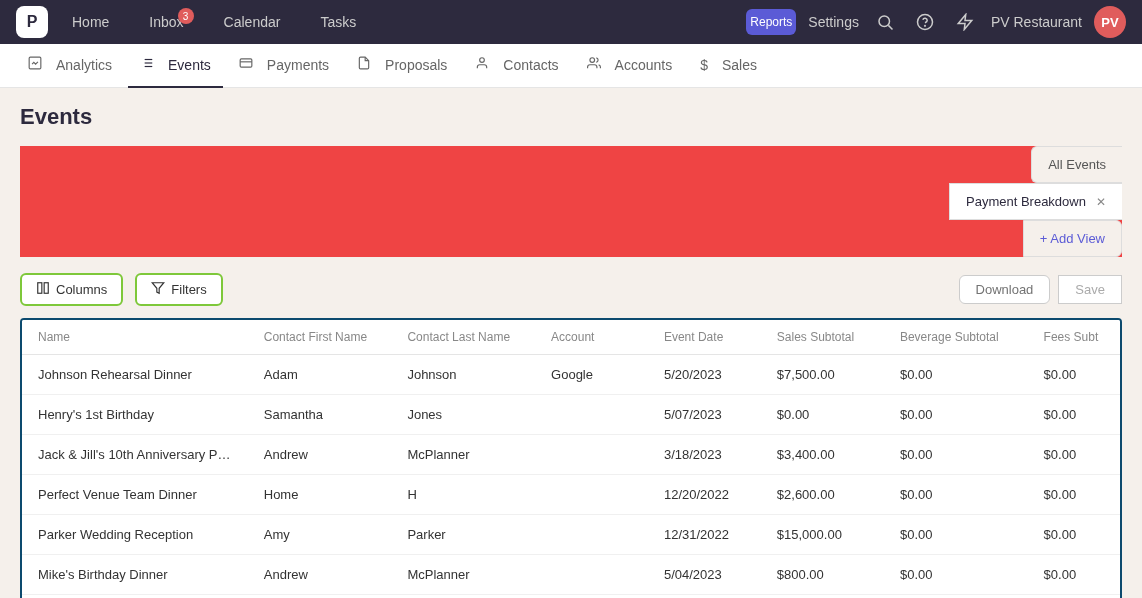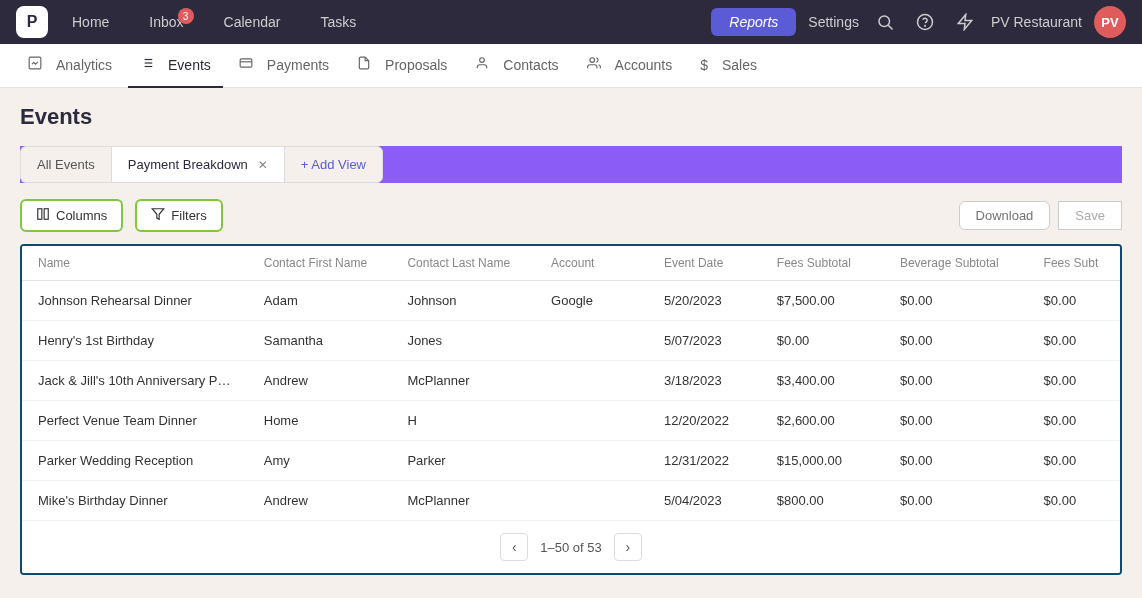--- a/index.html
+++ b/index.html
@@ -33,23 +33,22 @@
       background: #e05c5c; color: #fff; border-radius: 50%;
       width: 16px; height: 16px; font-size: 10px;
       display: flex; align-items: center; justify-content: center;
     }
     .top-nav-right {
       display: flex; align-items: center; gap: 12px; margin-left: auto;
     }
     .reports-btn {
       background: #5b5bd6; color: #fff;
       border: none; border-radius: 6px;
-      padding: 6px 18px; font-size: 14px; cursor: pointer;
+      padding: 6px 4px; font-size: 12px; cursor: pointer;
       font-weight: 500;
-      font-style: italic;
     }
     .settings-link { color: #ccc; font-size: 14px; cursor: pointer; }
     .icon-btn {
       width: 28px; height: 28px; display: flex; align-items: center; justify-content: center;
       color: #ccc; cursor: pointer; font-size: 18px; border-radius: 50%;
     }
     .user-name { color: #ccc; font-size: 14px; }
     .user-avatar {
       width: 32px; height: 32px; border-radius: 50%;
       background: #e05c5c; color: #fff;
@@ -80,22 +79,23 @@
     }
     .sub-nav-icon { font-size: 14px; }
 
     
     .page { padding: 16px 20px; }
     .page-title { font-size: 22px; font-weight: 600; color: #2d2a3e; margin-bottom: 16px; }
 
     
     .tabs-row {
       display: flex; align-items: flex-end; gap: 0;
-      background: #8b5cf6;
+      background: #ef4444;
       margin-bottom: 16px;
+      flex-direction: column;
     }
     .tab {
       padding: 10px 16px; background: #f5f0eb;
       border: 1px solid #ddd; border-right: none;
       cursor: pointer; font-size: 13px; color: #555;
       display: flex; align-items: center; gap: 6px;
     }
     .tab:first-child { border-radius: 6px 0 0 6px; }
     .tab.active { background: #fff; font-weight: 500; color: #2d2a3e; }
     .tab-close {
@@ -334,21 +334,21 @@
           <col class="bev">
           <col class="fees">
       </colgroup>
       <thead>
         <tr>
           <th>Name</th>
           <th>Contact First Name</th>
           <th>Contact Last Name</th>
           <th>Account</th>
           <th>Event Date</th>
-          <th>Fees Subtotal</th>
+          <th>Sales Subtotal</th>
           <th>Beverage Subtotal</th>
           <th>Fees Subt</th>
         </tr>
       </thead>
       <tbody id="table-body">
       <tr>
             <td>Johnson Rehearsal Dinner</td>
             <td>Adam</td>
             <td>Johnson</td>
             <td>Google</td>

